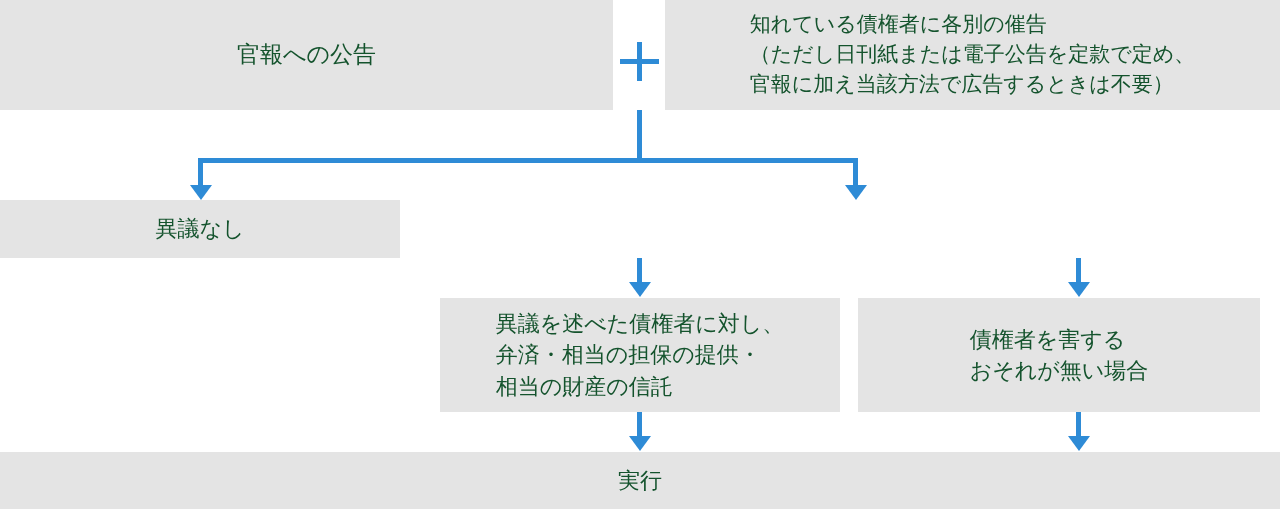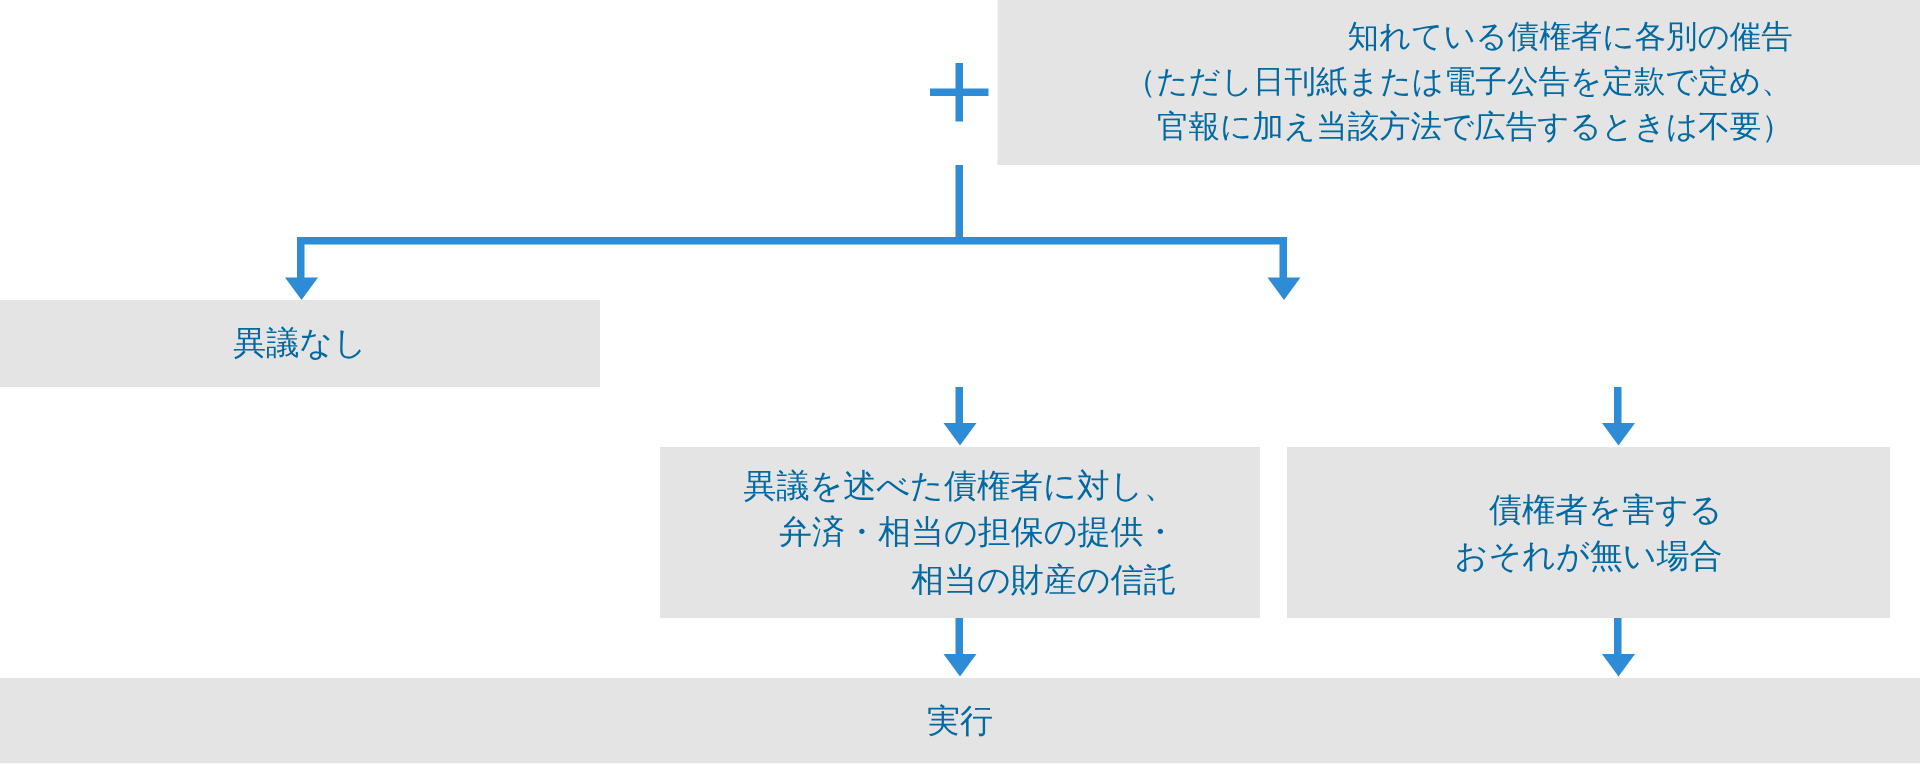--- a/index.html
+++ b/index.html
@@ -11,25 +11,25 @@
     position: relative;
     width: 1280px;
     height: 509px;
     background: #ffffff;
     font-family: "Liberation Sans", "DejaVu Sans", sans-serif;
     overflow: hidden;
   }
   .node {
     position: absolute;
     background: #e4e4e4;
-    color: #0369a1;
+    color: #14532d;
     display: flex;
     align-items: center;
     justify-content: center;
-    text-align: right;
+    text-align: left;
     line-height: 1.42;
     box-sizing: border-box;
     white-space: pre-line;
     font-family: Liberation Serif, serif;
   }
   .node-lg { font-size: 23px; }
   .node-md { font-size: 22px; }
   .node-sm { font-size: 21px; }
 
   
@@ -88,20 +88,21 @@
   #a3-head { left: 629px; top: 436px; }
   
   #a4-v { left: 1076px; top: 412px; width: 5px; height: 25px; }
   #a4-head { left: 1068px; top: 436px; }
 </style>
 </head>
 <body>
 
 <div id="canvas">
 
+  <div class="node node-lg" id="node-kanpo">官報への公告</div>
 
   <div class="node node-sm" id="node-saikensha-saikoku">知れている債権者に各別の催告
 （ただし日刊紙または電子公告を定款で定め、
 官報に加え当該方法で広告するときは不要）</div>
 
   <div class="conn" id="plus-h"></div>
   <div class="conn" id="plus-v"></div>
 
   <div class="conn" id="trunk-v"></div>
   <div class="conn" id="bus-h"></div>

